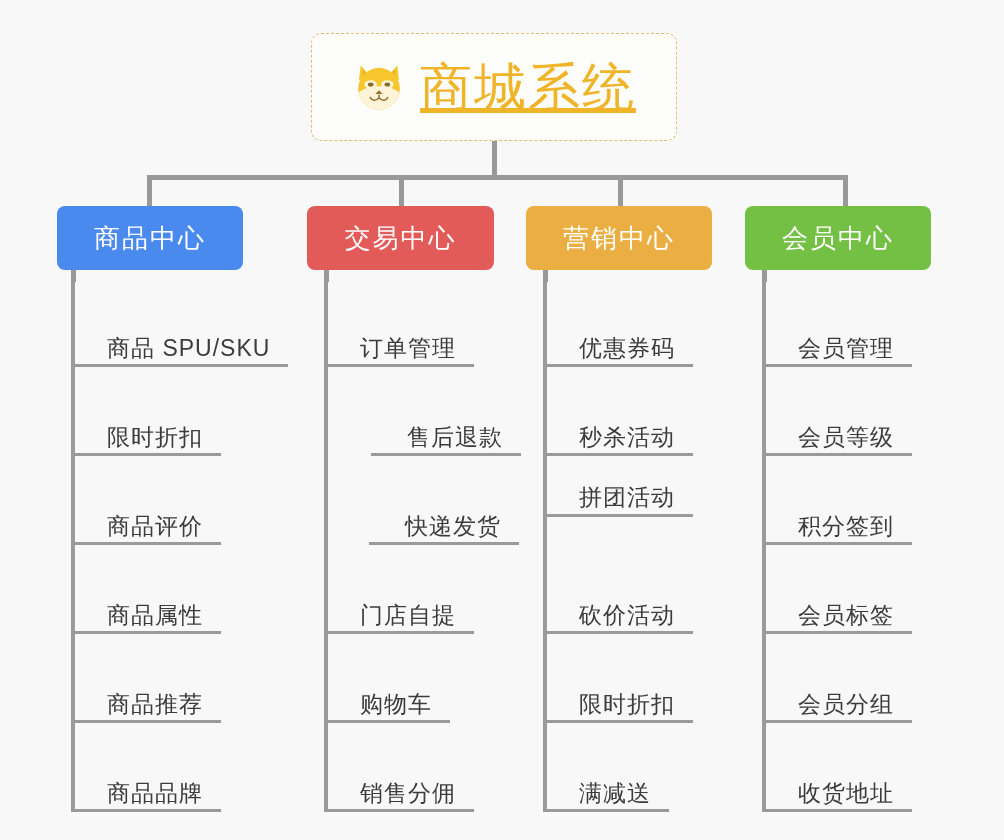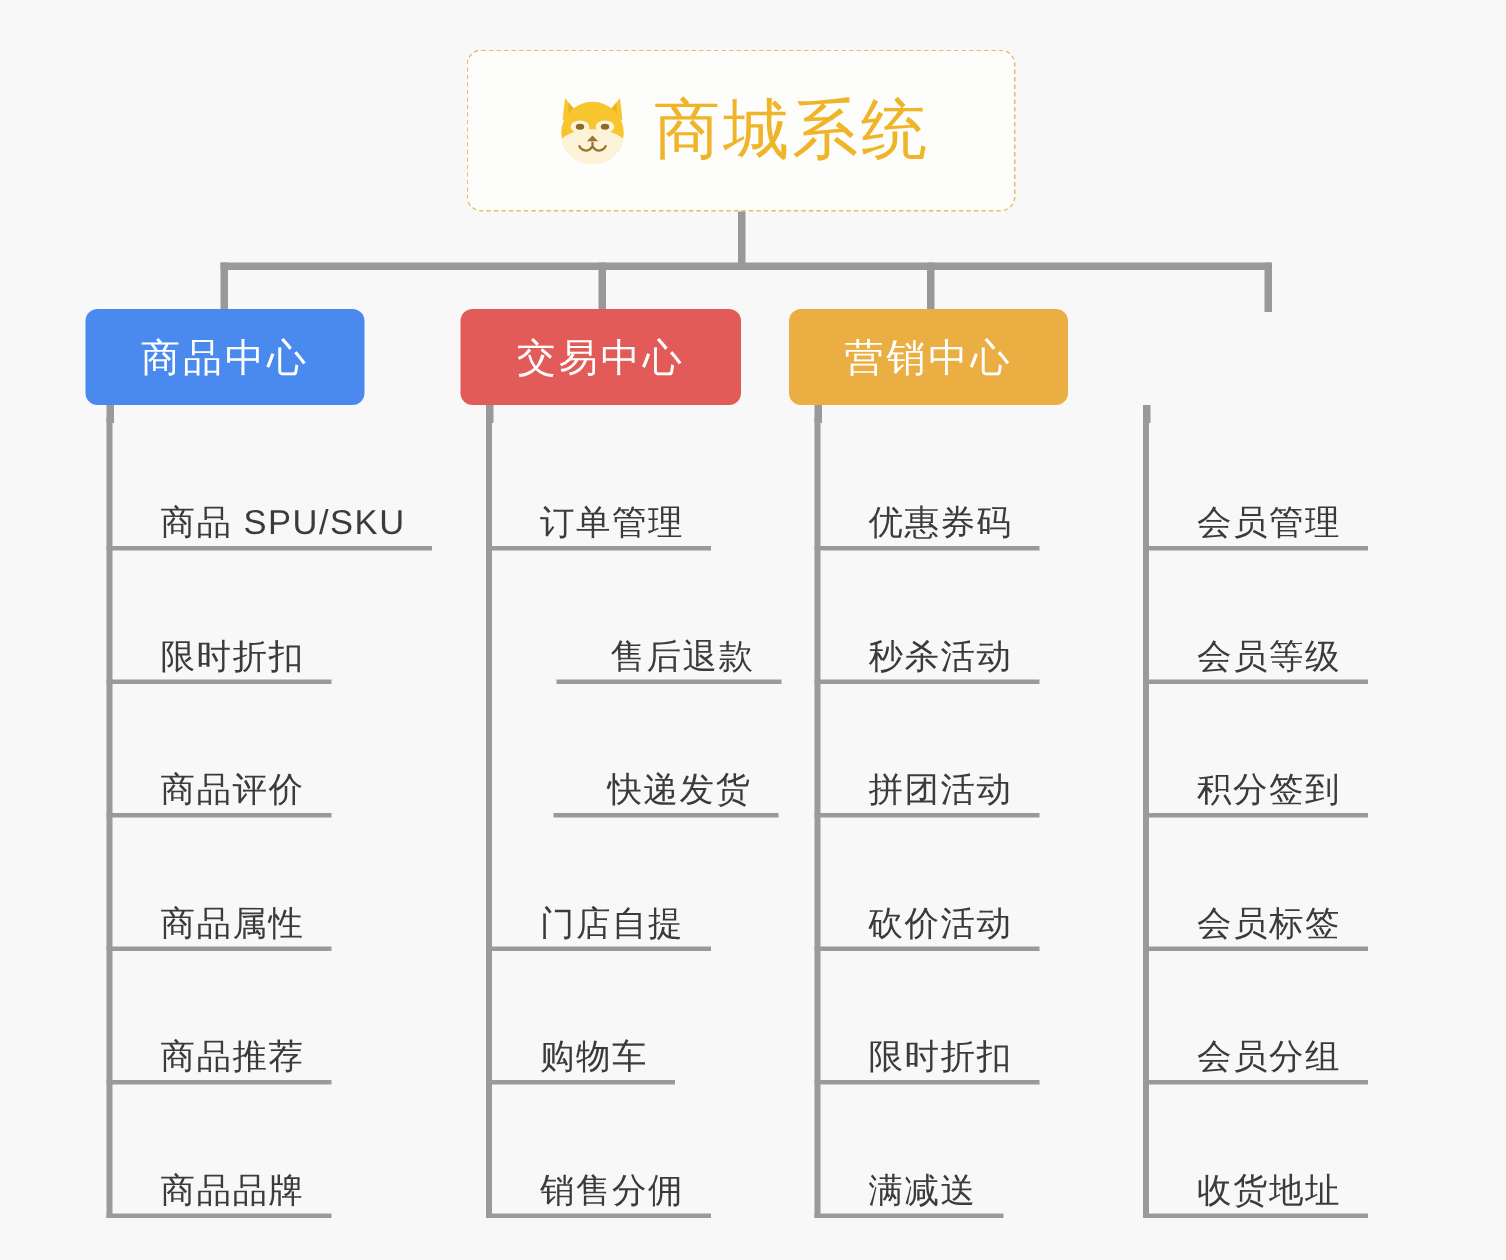--- a/index.html
+++ b/index.html
@@ -31,25 +31,26 @@
     box-sizing: border-box;
     background: #fdfdfc;
     border: 1.5px dashed #e8bb6a;
     border-radius: 10px;
     display: flex;
     align-items: center;
     justify-content: center;
     gap: 14px;
   }
   .root-title {
-    font-size: 44px;
+    font-size: 52px;
     color: #f0b429;
     letter-spacing: 2px;
     line-height: 1;
     white-space: nowrap;
+    text-decoration: underline;
   }
   .dog-icon {
     width: 54px;
     height: 50px;
     flex: none;
     display: block;
   }
 
   
   .conn {
@@ -148,20 +149,23 @@
 
   <div class="cat-box" style="left:307px; top:206px; width:187px; background:#e35b58;">
     <span>交易中心</span>
   </div>
   <div class="cat-box" style="left:57px;  top:206px; width:186px; background:#4a89ee;">
     <span>商品中心</span>
   </div>
   <div class="cat-box" style="left:526px; top:206px; width:186px; background:#eaae42;">
     <span>营销中心</span>
   </div>
+  <div class="cat-box" style="left:745px; top:206px; width:186px; background:#74c044;">
+    <span>会员中心</span>
+  </div>
 
   <div class="conn v-stem" style="left:71px;  top:270px; height:12px;"></div>
   <div class="conn v-stem" style="left:324px; top:270px; height:12px;"></div>
   <div class="conn v-stem" style="left:543px; top:270px; height:12px;"></div>
   <div class="conn v-stem" style="left:762px; top:270px; height:12px;"></div>
 
   <div class="leaf-col" style="left:71px;">
     <div class="spine" style="height:534px;"></div>
     <div class="leaf" style="top:0px;">
         <div class="leaf-inner">
@@ -248,21 +252,21 @@
           <span class="leaf-label">优惠券码</span>
           <span class="leaf-rule"></span>
         </div>
       </div>
     <div class="leaf" style="top:89px;justify-content:flex-end;">
         <div class="leaf-inner">
           <span class="leaf-label">秒杀活动</span>
           <span class="leaf-rule"></span>
         </div>
       </div>
-    <div class="leaf" style="top:178px;">
+    <div class="leaf" style="top:178px;align-items:center;">
         <div class="leaf-inner">
           <span class="leaf-label">拼团活动</span>
           <span class="leaf-rule"></span>
         </div>
       </div>
     <div class="leaf" style="top:267px;">
         <div class="leaf-inner">
           <span class="leaf-label">砍价活动</span>
           <span class="leaf-rule"></span>
         </div>

